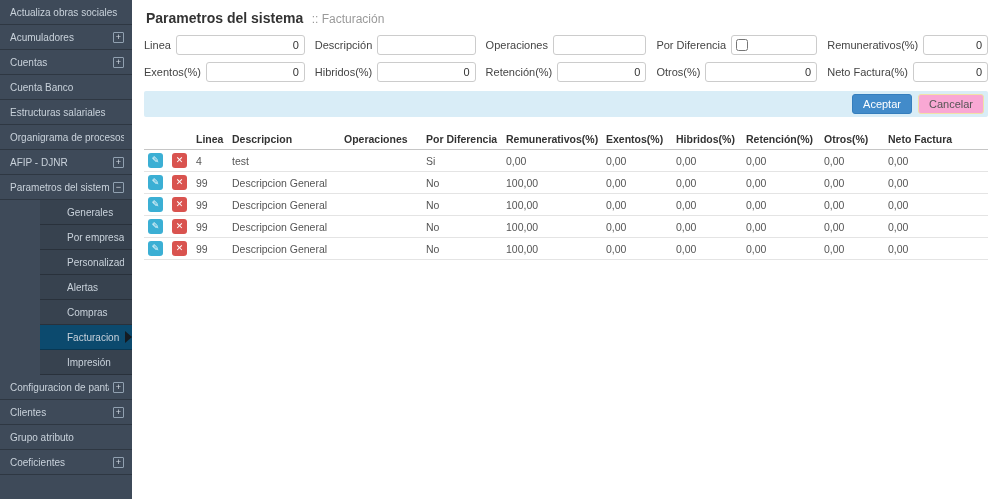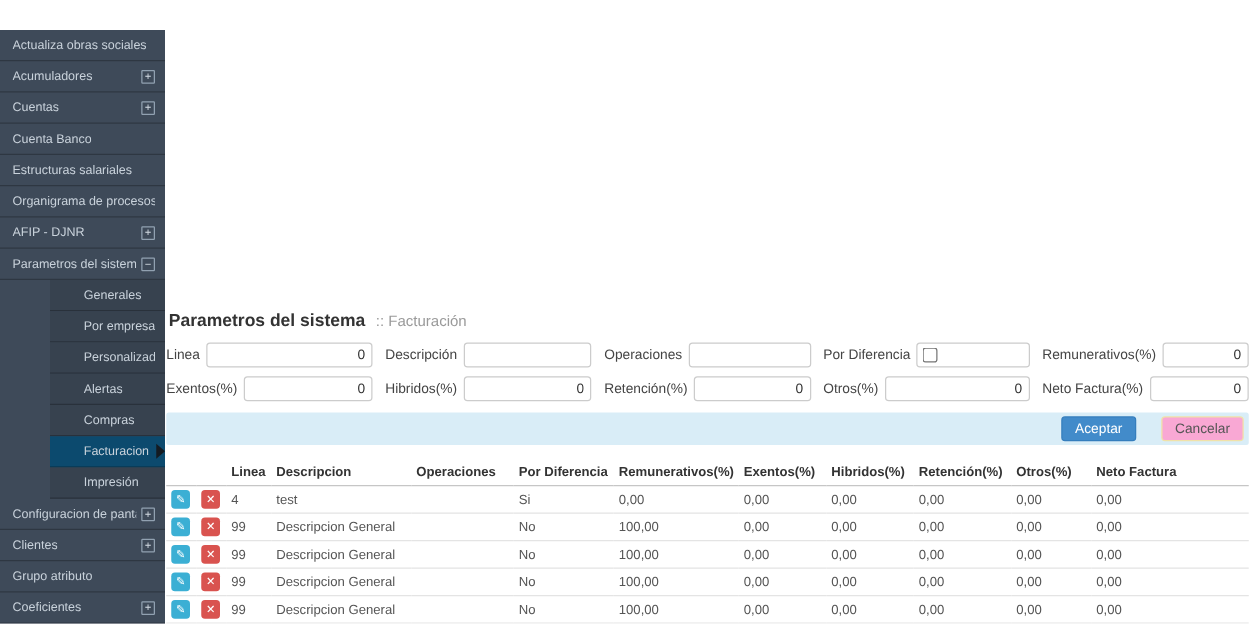--- a/index.html
+++ b/index.html
@@ -2,21 +2,21 @@
 <html><head>
 <meta charset="utf-8">
 <style>
   * { box-sizing: border-box; }
   html, body { margin: 0; padding: 0; }
   body {
     width: 1000px; height: 499px; overflow: hidden;
     font-family: "Liberation Sans", sans-serif;
     background: #fff;
   }
-  .app { display: flex; width: 1000px; height: 499px; align-items: flex-end; }
+  .app { display: flex; width: 1000px; height: 499px; }
 
   
   .sidebar {
     width: 132px; flex-shrink: 0; background: #3e4a59;
     font-size: 10px; color: #c9d2db; overflow: hidden;
   }
   .sb-item {
     position: relative; height: 25px; padding: 0 8px 0 10px;
     display: flex; align-items: center; justify-content: space-between;
     border-bottom: 1px solid rgba(0,0,0,0.25); cursor: pointer;
@@ -30,21 +30,21 @@
     font-size: 9px; line-height: 9px; text-align: center;
   }
   .active-arrow {
     position: absolute; right: 0; top: 50%; transform: translateY(-50%);
     width: 0; height: 0;
     border-top: 6px solid transparent; border-bottom: 6px solid transparent;
     border-left: 7px solid #141b22;
   }
 
   
-  .main { flex: 1; background: #fff; padding: 0 1px; overflow: hidden; }
+  .main { flex: 1; background: #fff; padding: 0 12px; overflow: hidden; }
   .page-header { padding: 9px 2px 6px; }
   .page-title { display: inline; font-size: 14px; font-weight: bold; color: #333; margin: 0; }
   .page-subtitle { font-size: 12px; color: #9a9a9a; margin-left: 4px; }
 
   
   .form-grid {
     display: grid; grid-template-columns: repeat(5, 1fr);
     column-gap: 10px; row-gap: 7px; margin-top: 2px;
   }
   .field { display: flex; align-items: center; gap: 5px; min-width: 0; }
@@ -57,21 +57,21 @@
   .checkbox-box {
     flex: 1; min-width: 0; height: 20px; border: 1px solid #ccc; border-radius: 3px;
     background: #fff; display: flex; align-items: center; padding: 0 4px;
   }
   .checkbox-box input { width: 12px; height: 12px; margin: 0; }
 
   
   .action-bar {
     margin-top: 9px; background: #d9edf7; border-radius: 2px;
     padding: 3px 4px; height: 26px;
-    display: flex; justify-content: flex-end; align-items: center; gap: 20px;
+    display: flex; justify-content: flex-end; align-items: center; gap: 6px;
   }
   .btn {
     font-size: 11px; font-family: "Liberation Sans", sans-serif;
     padding: 2px 10px; height: 20px; border-radius: 3px; cursor: pointer;
   }
   .btn-accept { background: #428bca; border: 1px solid #357ebd; color: #fff; }
   .btn-cancel { background: #f9a8d4; border: 1px solid #f0e2a8; color: #555; }
 
   
   table.grid { width: 100%; border-collapse: collapse; margin-top: 12px; table-layout: fixed; }

